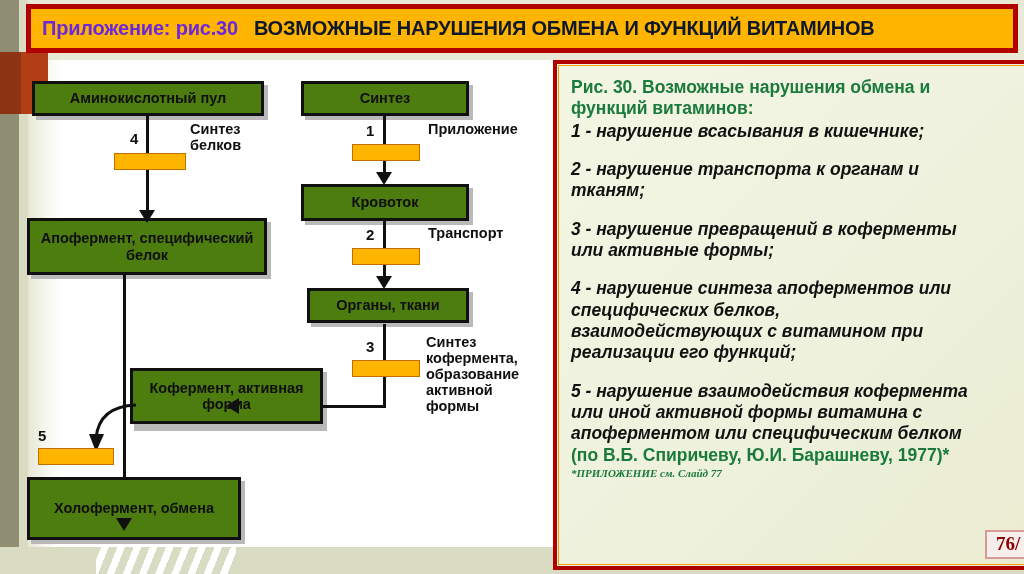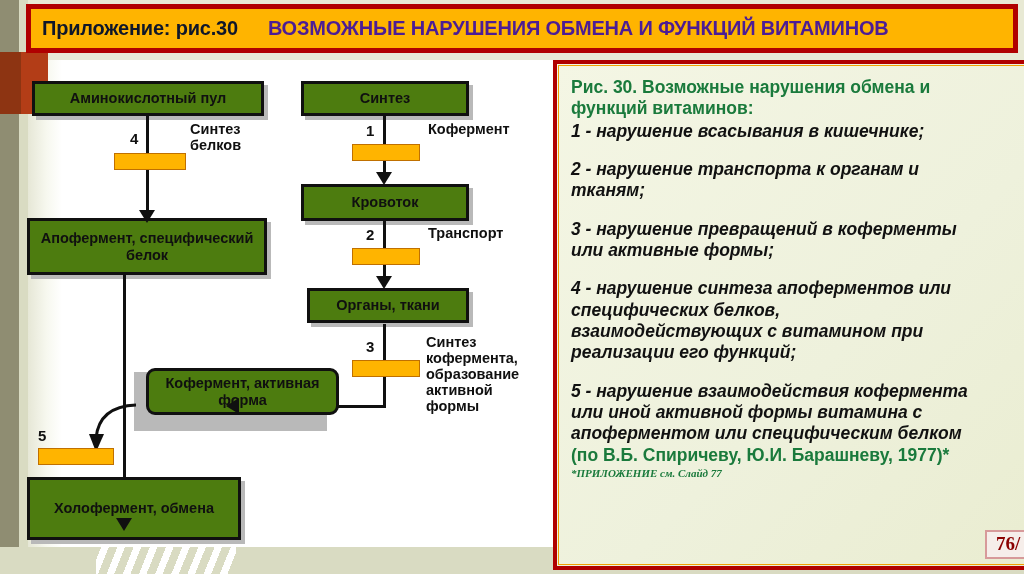--- a/index.html
+++ b/index.html
@@ -72,32 +72,32 @@
     left: 26px; top: 4px;
     width: 992px; height: 49px;
     background: #ffb400;
     border: 5px solid #b00000;
     box-sizing: border-box;
     display: flex;
     align-items: center;
     overflow: hidden;
   }
   .header-sub {
-    color: #0f172a;
+    color: #6d28d9;
     font-size: 20px;
     font-weight: bold;
     margin-left: 11px;
     white-space: nowrap;
     letter-spacing: -0.2px;
   }
   .header-title {
-    color: #4c1d95;
+    color: #0f172a;
     font-size: 20px;
     font-weight: bold;
-    margin-left: 30px;
+    margin-left: 16px;
     white-space: nowrap;
     letter-spacing: -0.2px;
   }
 
   
   .diagram {
     position: absolute;
     left: 18px; top: 60px;
     width: 535px; height: 487px;
   }
@@ -297,35 +297,35 @@
     <div class="obar" style="left:20px;  top:388px; width:76px;"></div>
 
     <div class="dnum" style="left:112px; top:70px;">4</div>
     <div class="dnum" style="left:348px; top:62px;">1</div>
     <div class="dnum" style="left:348px; top:166px;">2</div>
     <div class="dnum" style="left:348px; top:278px;">3</div>
     <div class="dnum" style="left:20px;  top:367px;">5</div>
 
     <div class="dlabel" style="left:172px; top:62px;  width:120px;">Синтез
 белков</div>
-    <div class="dlabel" style="left:410px; top:62px;  width:130px;">Кофермент</div>
+    <div class="dlabel" style="left:410px; top:62px;  width:130px;">Приложение</div>
     <div class="dlabel" style="left:410px; top:166px; width:130px;">Транспорт</div>
     <div class="dlabel" style="left:408px; top:275px; width:130px;">Синтез
 кофермента,
 образование
 активной
 формы</div>
 
     <div class="node" style="left:14px;  top:21px;  width:232px; height:35px;">Аминокислотный пул</div>
     <div class="node" style="left:283px; top:21px;  width:168px; height:35px;">Синтез</div>
     <div class="node" style="left:9px;   top:158px; width:240px; height:57px;">Апофермент,
 специфический белок</div>
     <div class="node" style="left:283px; top:124px; width:168px; height:37px;">Кровоток</div>
     <div class="node" style="left:289px; top:228px; width:162px; height:35px;">Органы, ткани</div>
-    <div class="node" style="left:128px; top:308px; width:193px; height:47px;border-radius:9px;">Кофермент,
+    <div class="node" style="left:112px; top:308px; width:193px; height:56px;">Кофермент,
 активная форма</div>
     <div class="node" style="left:9px;   top:417px; width:214px; height:63px;">Холофермент,
 обмена</div>
   </div>
 
   <div class="textpanel">
     <div class="tp-title">Рис. 30.  Возможные нарушения обмена и
 функций витаминов:</div>
     <div class="tp-item">1 - нарушение всасывания в кишечнике;</div>
     <div class="tp-item">2 - нарушение транспорта к органам и

